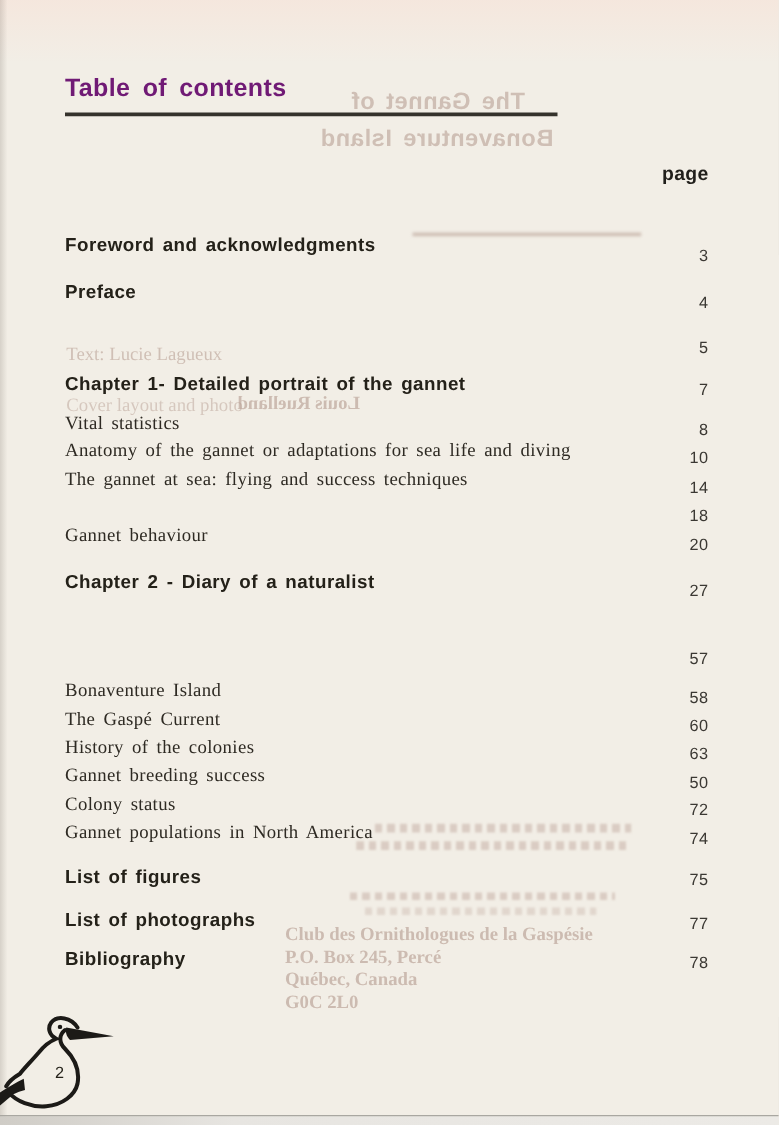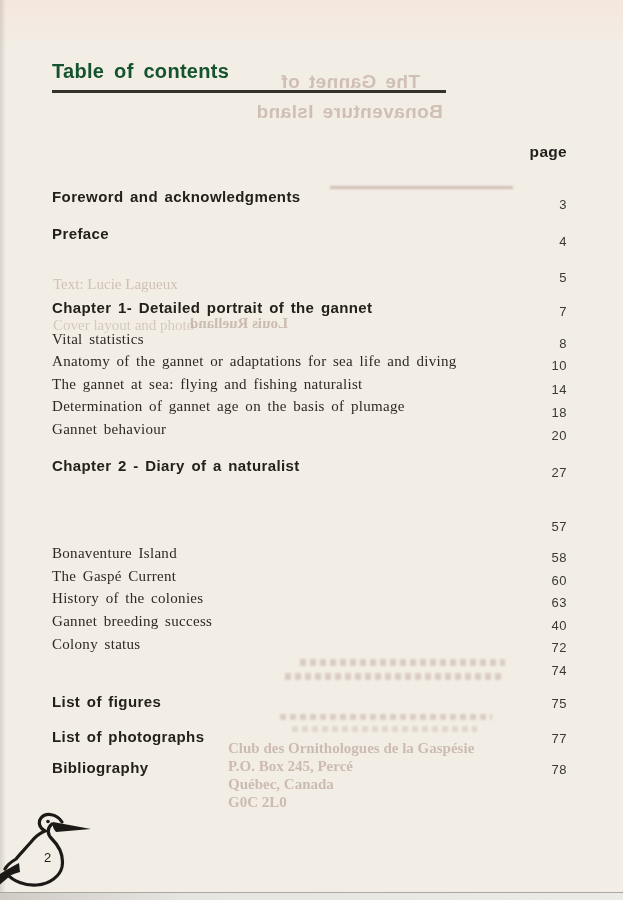--- a/index.html
+++ b/index.html
@@ -13,24 +13,24 @@
   
   .top-tint{position:absolute;left:0;top:0;width:100%;height:50px;
     background:linear-gradient(180deg,rgba(247,225,214,.55),rgba(247,225,214,0));pointer-events:none;}
   .left-edge{position:absolute;left:0;top:0;bottom:0;width:6px;
     background:linear-gradient(90deg,rgba(70,60,50,.16),rgba(70,60,50,0));pointer-events:none;}
   .bottom-edge{position:absolute;left:0;bottom:0;width:100%;height:7px;
     background:linear-gradient(90deg,#cfccc6,#e7e5e1 30%,#eceae6);
     border-top:1.5px solid #a9a7a1;}
   
   .title{position:absolute;left:52px;top:60px;font-weight:bold;font-size:20px;
-    letter-spacing:.3px;word-spacing:4px;color:#14532d;}
+    letter-spacing:.3px;word-spacing:4px;color:#701a75;}
   .title-rule{position:absolute;left:52px;top:90px;width:394px;height:2.5px;background:#35322c;}
   .page-col{position:absolute;left:460px;top:131px;width:107px;text-align:right;
-    font-weight:bold;font-size:15.5px;color:#211f1b;letter-spacing:.3px;margin-top:12px;}
+    font-weight:bold;font-size:15.5px;color:#211f1b;letter-spacing:.3px;}
   
   .lbl-main{position:absolute;left:52px;font-weight:bold;font-size:15px;
     letter-spacing:.4px;word-spacing:2px;color:#242119;line-height:22px;z-index:3;}
   .lbl-sub{position:absolute;left:52px;font-family:"Liberation Serif",serif;font-size:15px;
     letter-spacing:.3px;word-spacing:2.5px;color:#2e2a23;z-index:3;}
   .indent2{display:inline-block;margin-left:93px;}
   .pagenum{position:absolute;left:520px;width:47px;text-align:right;font-size:13px;
     letter-spacing:.5px;color:#3b3833;z-index:3;}
   
   .ghost{position:absolute;z-index:1;color:#b49a8e;filter:blur(.6px);pointer-events:none;}
@@ -79,49 +79,49 @@
 
   <div class="lbl-main" style="top:297px">Chapter 1- Detailed portrait of the gannet</div>
   <div class="pagenum" style="top:304px">7</div>
 
   <div class="lbl-sub" style="top:331px">Vital statistics</div>
   <div class="pagenum" style="top:336px">8</div>
 
   <div class="lbl-sub" style="top:353px">Anatomy of the gannet or adaptations for sea life and diving</div>
   <div class="pagenum" style="top:358px">10</div>
 
-  <div class="lbl-sub" style="top:376px">The gannet at sea: flying and fishing naturalist</div>
+  <div class="lbl-sub" style="top:376px">The gannet at sea: flying and success techniques</div>
   <div class="pagenum" style="top:382px">14</div>
 
-  <div class="lbl-sub" style="top:398px">Determination of gannet age on the basis of plumage</div>
   <div class="pagenum" style="top:405px">18</div>
 
   <div class="lbl-sub" style="top:421px">Gannet behaviour</div>
   <div class="pagenum" style="top:428px">20</div>
 
   <div class="lbl-main" style="top:455px">Chapter 2 - Diary of a naturalist</div>
   <div class="pagenum" style="top:465px">27</div>
 
   <div class="pagenum" style="top:519px">57</div>
 
   <div class="lbl-sub" style="top:545px">Bonaventure Island</div>
   <div class="pagenum" style="top:550px">58</div>
 
   <div class="lbl-sub" style="top:568px">The Gaspé Current</div>
   <div class="pagenum" style="top:573px">60</div>
 
   <div class="lbl-sub" style="top:590px">History of the colonies</div>
   <div class="pagenum" style="top:595px">63</div>
 
   <div class="lbl-sub" style="top:613px">Gannet breeding success</div>
-  <div class="pagenum" style="top:618px">40</div>
+  <div class="pagenum" style="top:618px">50</div>
 
   <div class="lbl-sub" style="top:636px">Colony status</div>
   <div class="pagenum" style="top:640px">72</div>
 
+  <div class="lbl-sub" style="top:658px">Gannet populations in North America</div>
   <div class="pagenum" style="top:663px">74</div>
 
   <div class="lbl-main" style="top:691px">List of figures</div>
   <div class="pagenum" style="top:696px">75</div>
 
   <div class="lbl-main" style="top:726px">List of photographs</div>
   <div class="pagenum" style="top:731px">77</div>
 
   <div class="lbl-main" style="top:757px">Bibliography</div>
   <div class="pagenum" style="top:762px">78</div>

